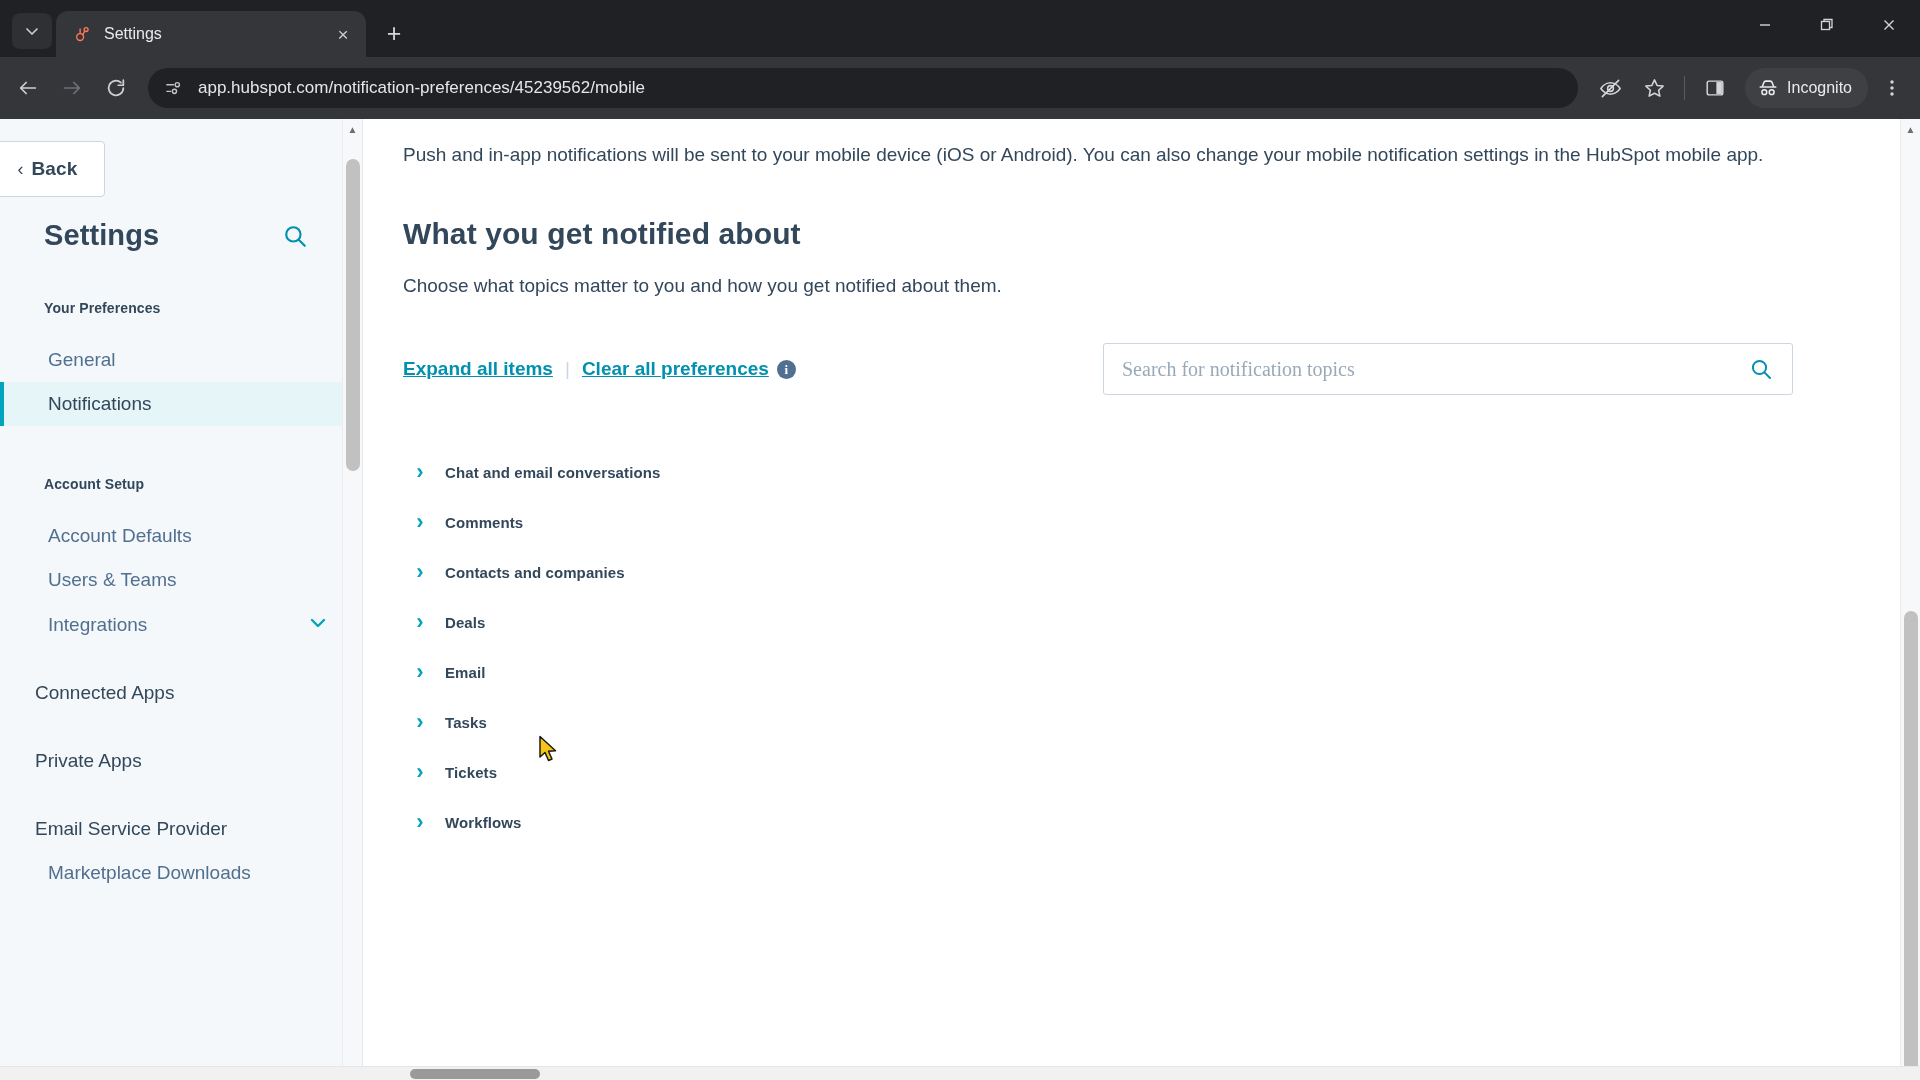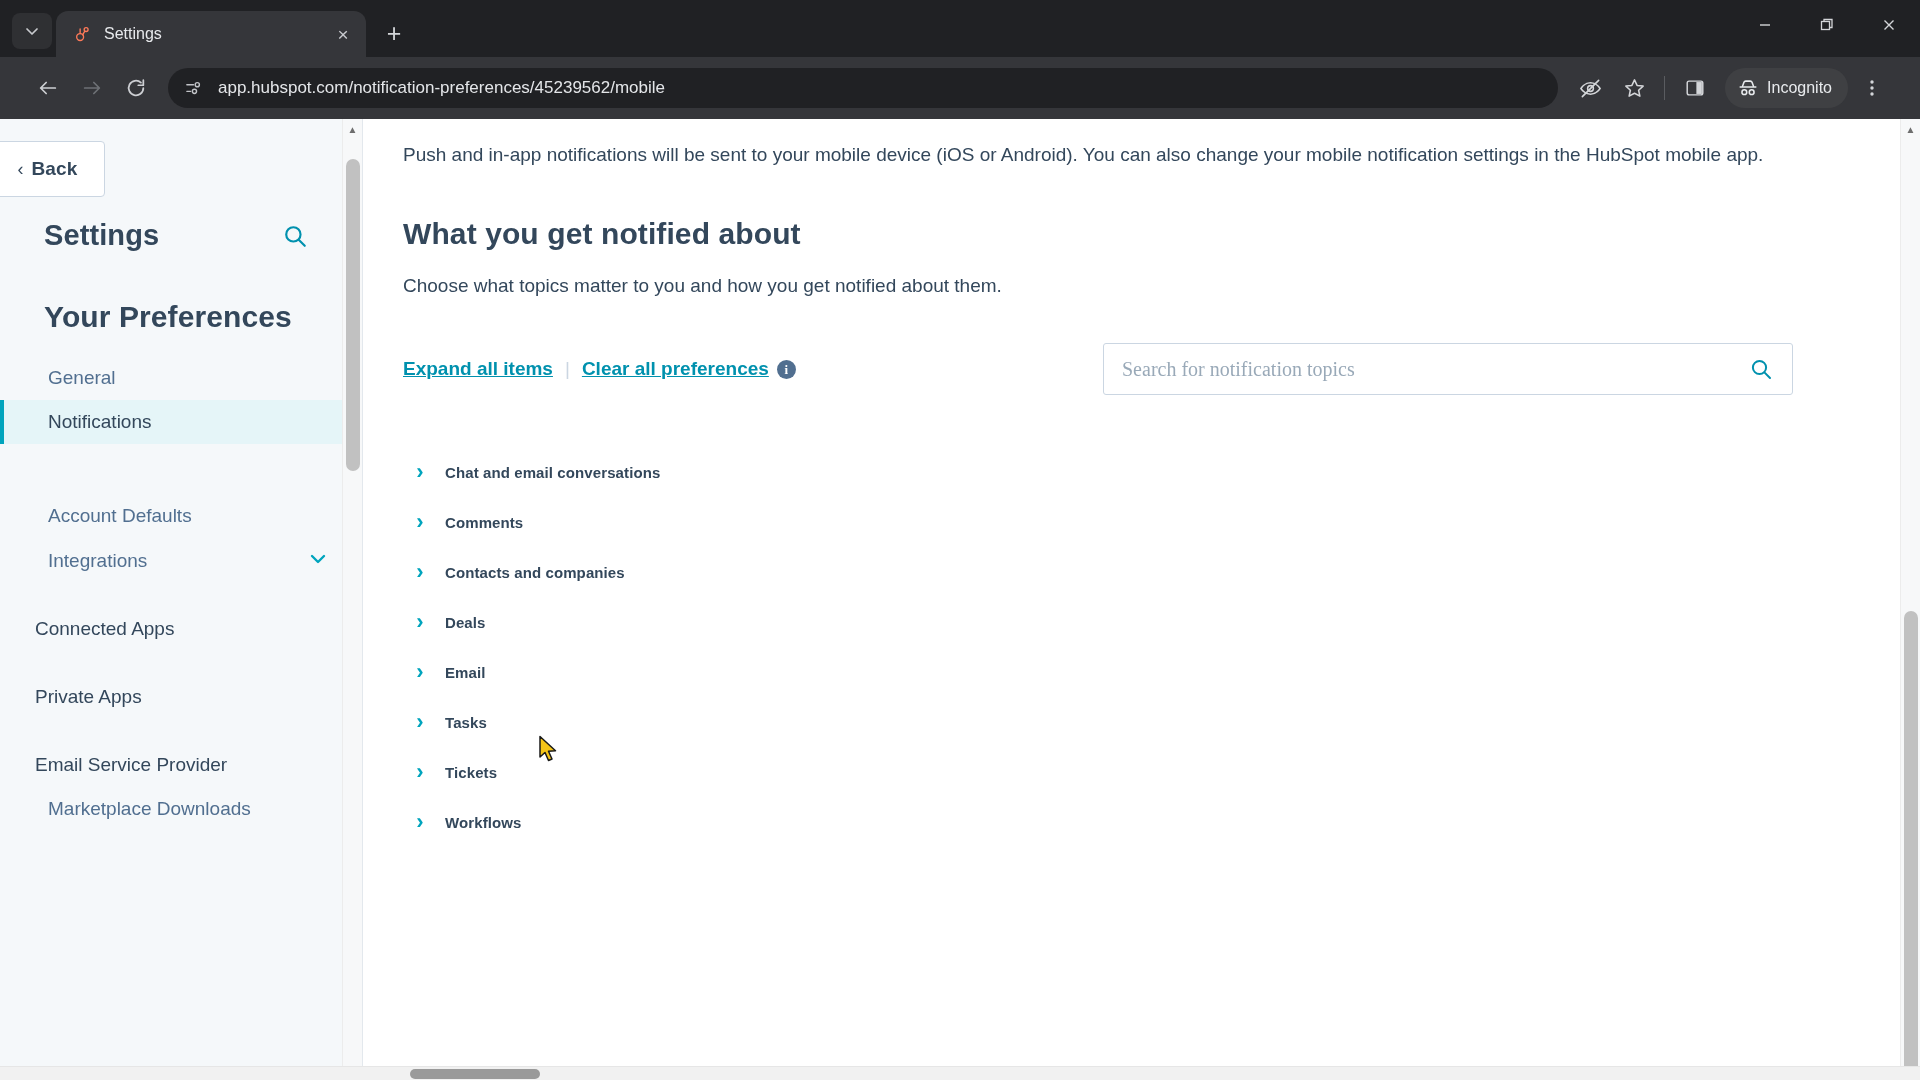--- a/index.html
+++ b/index.html
@@ -38,21 +38,21 @@
   .newtab {
     width: 36px; height: 36px; margin: 0 0 6px 10px; border-radius: 50%;
     display: flex; align-items: center; justify-content: center;
     color: #d3d5d8; font-size: 25px; line-height: 1; font-weight: 300;
   }
   .winbtns { position: absolute; right: 0; top: 0; height: 50px; display: flex; }
   .winbtn { width: 62px; height: 50px; display: flex; align-items: center; justify-content: center; color: #d4d6d9; }
 
   .toolbar {
     height: 62px; background: #35363a; display: flex; align-items: center;
-    padding: 0 28px; gap: 4px;
+    padding: 0 8px; gap: 4px;
   }
   .navbtn {
     width: 40px; height: 40px; border-radius: 50%;
     display: flex; align-items: center; justify-content: center; color: #cdcfd3;
   }
   .navbtn.disabled { color: #6d7075; }
   .omnibox {
     flex: 1; height: 40px; background: #202124; border-radius: 20px;
     display: flex; align-items: center; padding: 0 12px; margin: 0 8px;
     gap: 12px; min-width: 0;
@@ -88,21 +88,21 @@
   .settings-row {
     display: flex; align-items: center; justify-content: space-between;
     padding: 100px 52px 0 44px;
   }
   .settings-title { font-size: 29px; font-weight: 700; color: #33475b; letter-spacing: .1px;}
   .settings-search-icon { color: #0091ae; width: 30px; height: 30px; display:flex;align-items:center;justify-content:center;}
 
   .nav-group { margin-top: 48px; }
   .nav-group.second { margin-top: 50px; }
   .nav-head {
-    font-size: 30px; font-weight: 700; color: #33475b;
+    font-size: 14px; font-weight: 700; color: #33475b;
     padding: 0 44px 0 44px; margin-bottom: 22px; letter-spacing:.1px;
   }
   .nav-item {
     display: flex; align-items: center; justify-content: space-between;
     padding: 11px 34px 11px 44px; font-size: 19px; color: #516f90;
     border-left: 4px solid transparent; position: relative;
   }
   .nav-item.sub { padding-left: 31px; }
   .nav-item.active { background: #e5f5f8; border-left-color: #00a4bd; color: #33475b; }
   .nav-item .chev-down { color: #00a4bd; font-size: 17px; line-height:1; }
@@ -313,22 +313,26 @@
           <div class="nav-head">Your Preferences</div>
           <div class="nav-item">
             <span>General</span>
           </div>
           <div class="nav-item active">
             <span>Notifications</span>
           </div>
         </div>
 
         <div class="nav-group second">
+          <div class="nav-head">Account Setup</div>
           <div class="nav-item">
             <span>Account Defaults</span>
+          </div>
+          <div class="nav-item">
+            <span>Users &amp; Teams</span>
           </div>
           <div class="nav-item">
             <span>Integrations</span>
             <span class="chev-down">
               <svg width="20" height="20" viewBox="0 0 20 20">
                   <path d="M4 7l6 6 6-6" stroke="#00a4bd" stroke-width="2.4" fill="none" stroke-linecap="round" stroke-linejoin="round"></path>
                 </svg>
             </span>
           </div>
           <div class="nav-item sub">

